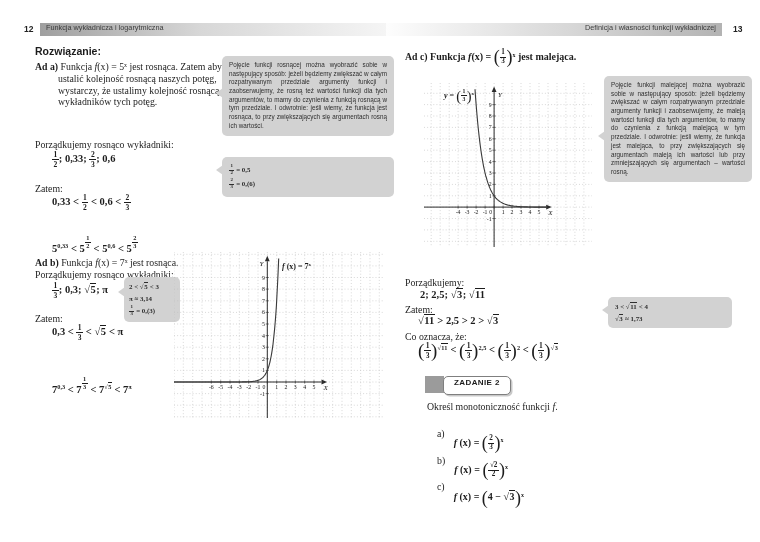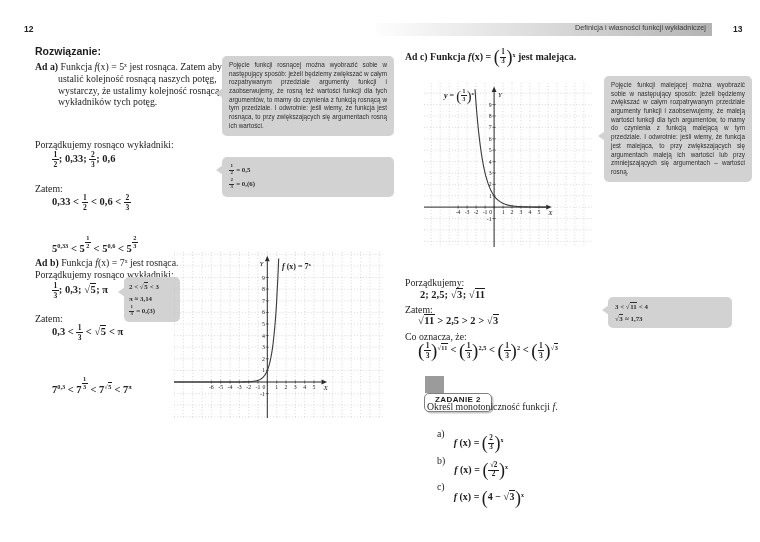--- a/index.html
+++ b/index.html
@@ -46,21 +46,21 @@
   .ax{stroke:#2b2b2b;stroke-width:1;}
   .ah{fill:#2b2b2b;}
   .tk{stroke:#2b2b2b;stroke-width:0.6;}
   .tl{font:5.8px "Liberation Serif",serif;fill:#222;}
   .al{font:italic 7px "Liberation Serif",serif;fill:#222;}
   .cv{fill:none;stroke:#3a3a3a;stroke-width:1.1;}
   .glabel{position:absolute;font:700 8px "Liberation Serif",serif;white-space:nowrap;}
   .graph-left .glabel{left:108px;top:10px;}
   .graph-right .glabel{left:20px;top:6px;}
   
-  .task-row{display:flex;align-items:flex-start;flex-direction:column;}
+  .task-row{display:flex;align-items:flex-start;}
   .task-sq{width:19px;height:17px;background:#9b9b9b;}
   .task-box{margin-left:-1px;height:15px;line-height:15px;padding:1px 10px;background:#fff;
             border:1.2px solid #7f7f7f;border-radius:5px;font:700 8px "Liberation Sans",sans-serif;
             letter-spacing:0.4px;box-shadow:1.5px 1.5px 0 #c9c9c9;}
   .item{display:flex;align-items:center;gap:9px;font-size:9.8px;}
   .item .mathline{font-size:10px;margin-top:20px;}
   
   .pg12{left:24px;top:24px;} .runbar-l{left:40px;top:23px;width:348px;}
   .sol-head{left:35px;top:45px;}
   .ad-a{left:35px;top:61px;width:183px;}
@@ -74,21 +74,21 @@
   .pow-a{left:52px;top:235px;}
   .ad-b{left:35px;top:257px;}
   .porz-b{left:35px;top:269px;}
   .seq-b{left:52px;top:282px;}
   .note-c{left:124px;top:277px;width:46px;padding:3px 5px;}
   .zatem-b{left:35px;top:313px;}
   .ineq-b{left:52px;top:324px;}
   .concl-b{left:35px;top:347px;width:152px;}
   .pow-b{left:52px;top:376px;}
   .graph-left{left:174px;top:252px;width:210px;height:166px;}
-  .runbar-r{left:376px;top:23px;width:330px;} .pg13{left:733px;top:24px;}
+  .runbar-r{left:386px;top:23px;width:330px;} .pg13{left:733px;top:24px;}
   .ad-c{left:405px;top:49px;}
   .graph-right{left:424px;top:83px;width:168px;height:164px;}
   .note-e{left:604px;top:76px;width:134px;}
   .para-r{left:405px;top:251px;width:340px;}
   .porz-r{left:405px;top:277px;}
   .seq-r{left:420px;top:289px;}
   .zatem-r{left:405px;top:304px;}
   .ineq-r{left:418px;top:315px;}
   .note-d{left:608px;top:297px;width:110px;padding:3px 7px;}
   .concl-r{left:405px;top:331px;}
@@ -98,20 +98,23 @@
   .item-a{left:437px;top:415px;}
   .item-b{left:437px;top:442px;}
   .item-c{left:437px;top:471px;}
 </style>
 </head>
 <body>
 
 <div class="spread">
 
   <span class="abs pageno pg12">12</span>
+  <div class="abs runbar runbar-l">
+    <span>Funkcja wykładnicza i logarytmiczna</span>
+  </div>
 
   <div class="abs sol-head">Rozwiązanie:</div>
 
   <p class="abs txt hang ad-a">
     <b class="bold">Ad a)</b>
     <span>Funkcja <i class="mi">f</i>(x) = 5<span class="sp">x</span> jest rosnąca. Zatem aby ustalić kolejność rosnącą naszych potęg, wystarczy, że ustalimy kolejność rosnącą wykładników tych potęg.</span>
   </p>
 
   <div class="abs note note-a">Pojęcie funkcji rosnącej można wyobrazić sobie w następujący sposób: jeżeli będziemy zwiększać w całym rozpatrywanym przedziale argumenty funkcji i zaobserwujemy, że rosną też wartości funkcji dla tych argumentów, to mamy do czynienia z funkcją rosnącą w tym przedziale. I odwrotnie: jeśli wiemy, że funkcja jest rosnąca, to przy zwiększających się argumentach rosną ich wartości.</div>
 

